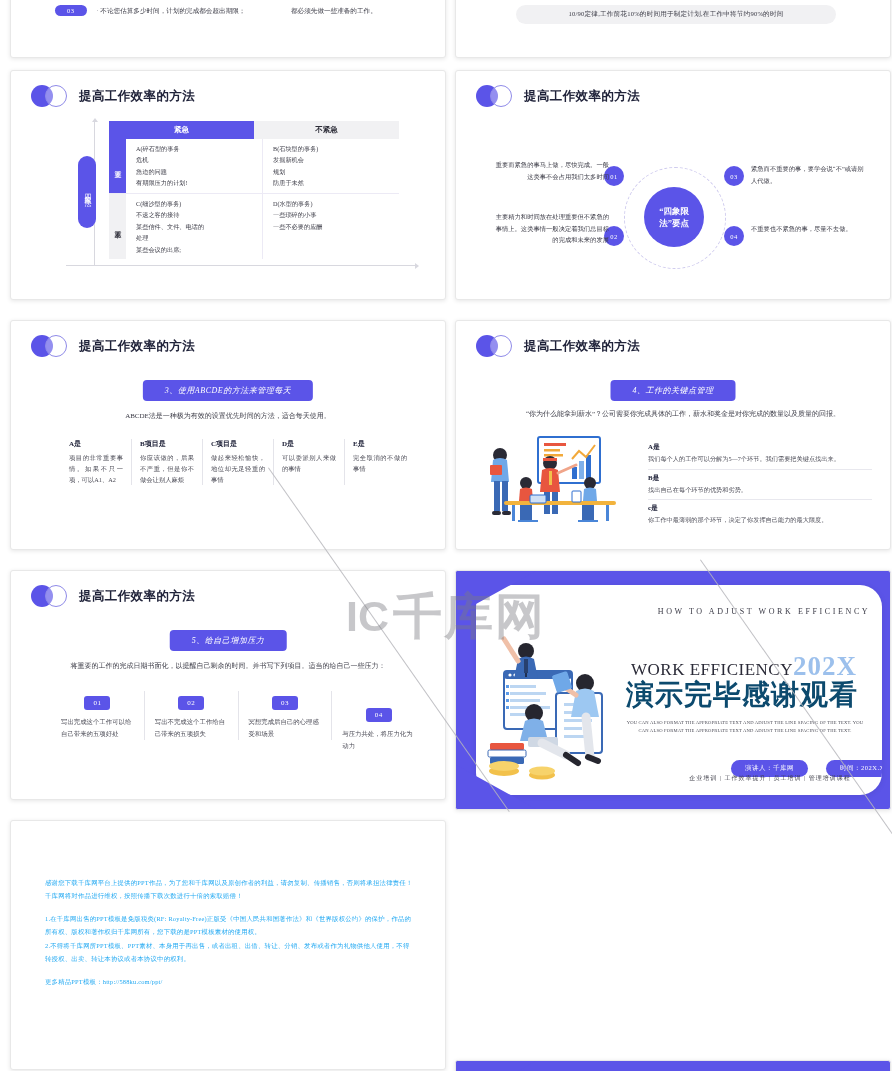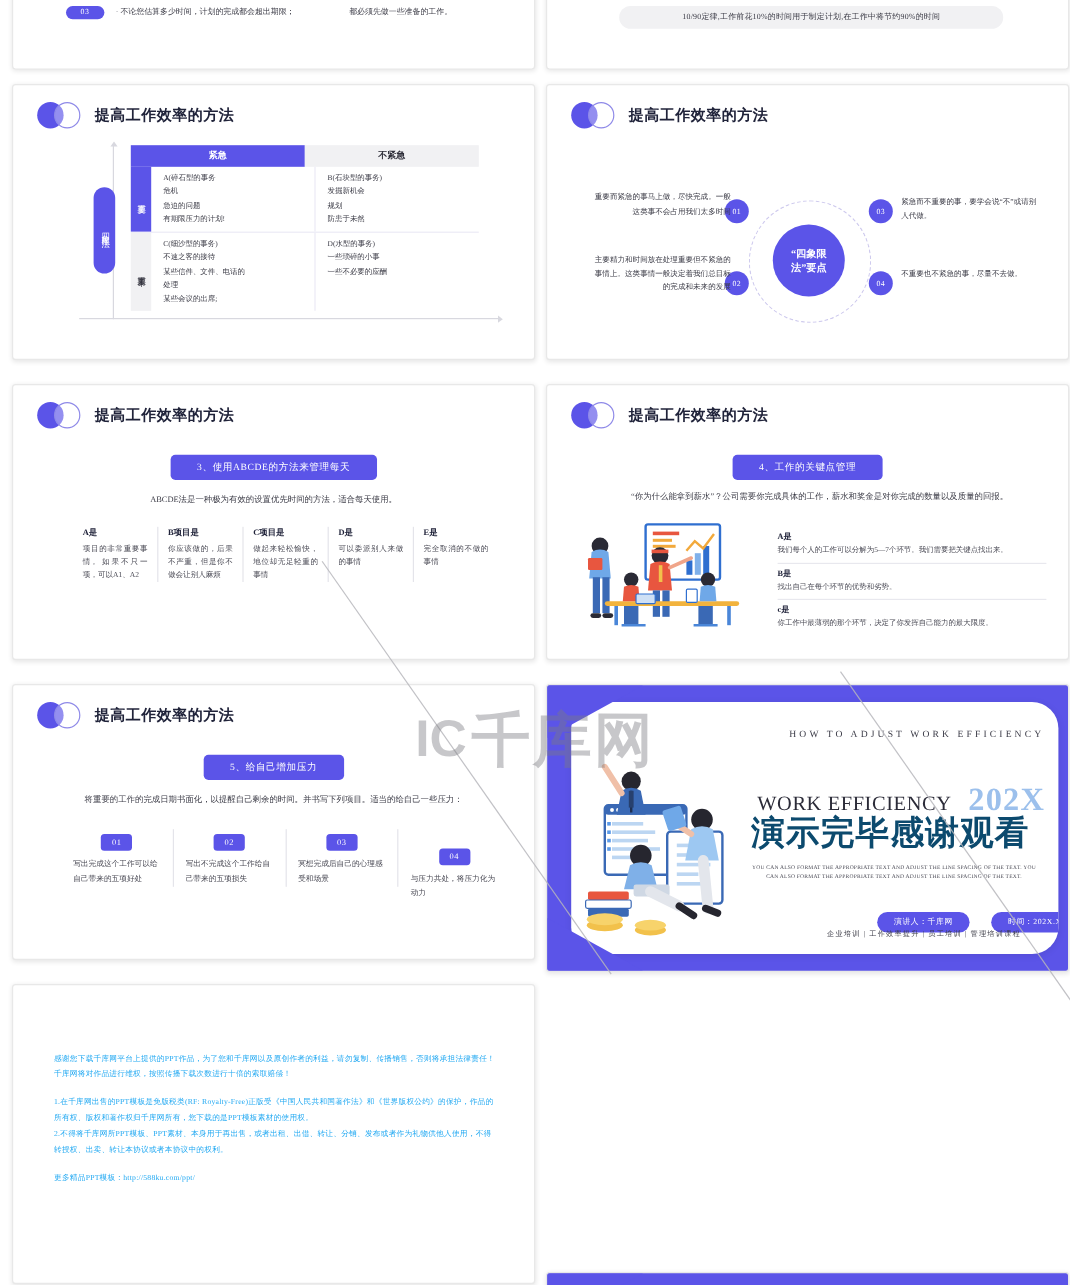--- a/index.html
+++ b/index.html
@@ -23,21 +23,21 @@
     box-sizing:border-box;
   }
   
   .hdr{position:absolute;left:20px;top:14px;display:flex;align-items:center;gap:8px;}
   .logo{position:relative;width:40px;height:22px;flex:none;}
   .logo .c1{position:absolute;left:0;top:0;width:22px;height:22px;border-radius:50%;background:#5b54e8;}
   .logo .c2{position:absolute;left:14px;top:0;width:22px;height:22px;border-radius:50%;border:1px solid #8f8ae8;box-sizing:border-box;background:rgba(255,255,255,.35);}
   .hdr-title{font-size:12.5px;font-weight:bold;color:#20233a;letter-spacing:.4px;white-space:nowrap;}
   .pill{
     display:inline-block;background:#5b54e8;color:#fff;border-radius:4px;
-    font-size:8px;padding:5px 22px;letter-spacing:.5px;white-space:nowrap;
+    font-size:8px;padding:5px 22px;letter-spacing:.5px;white-space:nowrap;font-style:italic;
   }
   .lead{font-size:7px;color:#3b3b46;line-height:1.65;text-align:center;}
   .num-chip{display:inline-block;background:#5b54e8;color:#fff;border-radius:3px;font-size:7px;padding:3px 9px;letter-spacing:.5px;}
   .col-txt{font-size:6.3px;color:#4a4a55;line-height:1.75;text-align:justify;}
   .col-hd{font-size:7px;color:#20233a;font-weight:bold;margin-bottom:3px;}
 
   
   #s1{left:10px;top:-46px;width:436px;height:104px;}
   .s1-row{position:absolute;left:44px;top:50px;display:flex;align-items:flex-start;gap:10px;}
   .oval{background:#5b54e8;color:#fff;border-radius:9px;font-size:6.5px;padding:2px 12px;letter-spacing:.5px;}
@@ -124,21 +124,21 @@
   .cover{background:#5b54e8;position:relative;}
   .cover .card{
     position:absolute;left:20px;top:14px;right:8px;bottom:14px;
     background:#fff;border-radius:22px;box-shadow:0 1px 6px rgba(0,0,0,.08);overflow:hidden;
   }
   .cover .notch-tl{position:absolute;left:0;top:0;width:80px;height:44px;background:#5b54e8;
      clip-path:polygon(0 0,100% 0,0 100%);}
   .cover .notch-bl{position:absolute;left:0;bottom:0;width:80px;height:44px;background:#5b54e8;
      clip-path:polygon(0 0,0 100%,100% 100%);}
   .cv-kicker{position:absolute;left:50%;top:22px;transform:translateX(-10%);font-size:8px;letter-spacing:2.6px;color:#3a3a46;white-space:nowrap;}
-  .cv-mid{position:absolute;left:155px;top:66px;display:flex;align-items:baseline;gap:14px;}
+  .cv-mid{position:absolute;left:155px;top:66px;display:flex;align-items:baseline;}
   .cv-we{font-size:17px;letter-spacing:.5px;color:#2b2b38;}
   .cv-year{font-size:27px;color:#9cc0ec;letter-spacing:1px;font-weight:bold;}
   .cv-main{position:absolute;left:150px;top:96px;font-size:28px;font-weight:bold;color:#0c4a6e;letter-spacing:1px;line-height:1;white-space:nowrap;}
   .cv-sub{position:absolute;left:146px;right:14px;top:134px;font-size:4.6px;color:#4a4a55;line-height:1.85;text-align:center;letter-spacing:.2px;}
   .cv-btns{position:absolute;left:255px;top:175px;display:flex;gap:18px;}
   .cv-btn{background:#5b54e8;color:#fff;border-radius:9px;font-size:6.5px;padding:4px 14px;white-space:nowrap;letter-spacing:.5px;}
   .cv-tags{position:absolute;left:200px;right:18px;bottom:12px;text-align:center;font-size:6px;color:#3b3b46;letter-spacing:1px;}
   #s8{left:455px;top:570px;width:436px;height:240px;}
   #s10{left:455px;top:820px;width:436px;height:250px;}
 

